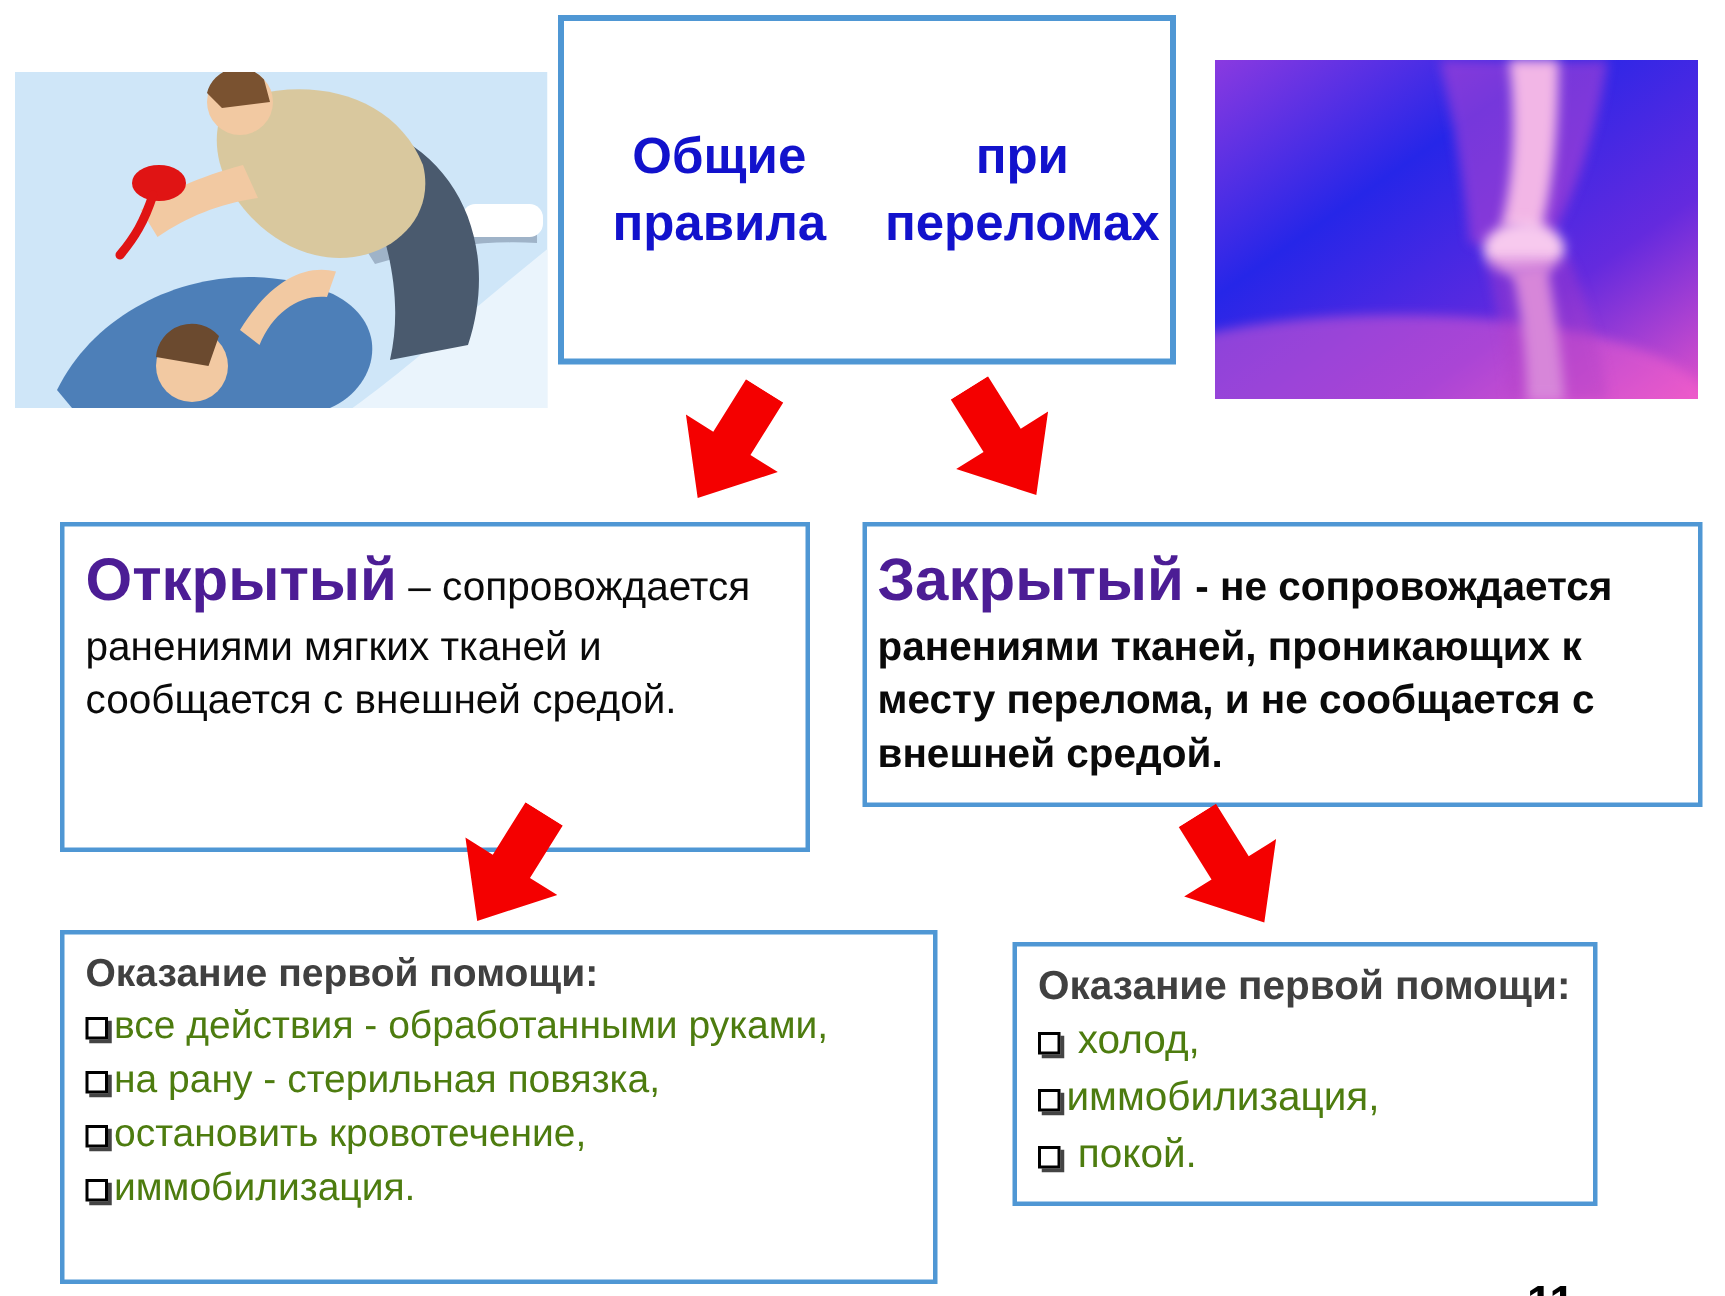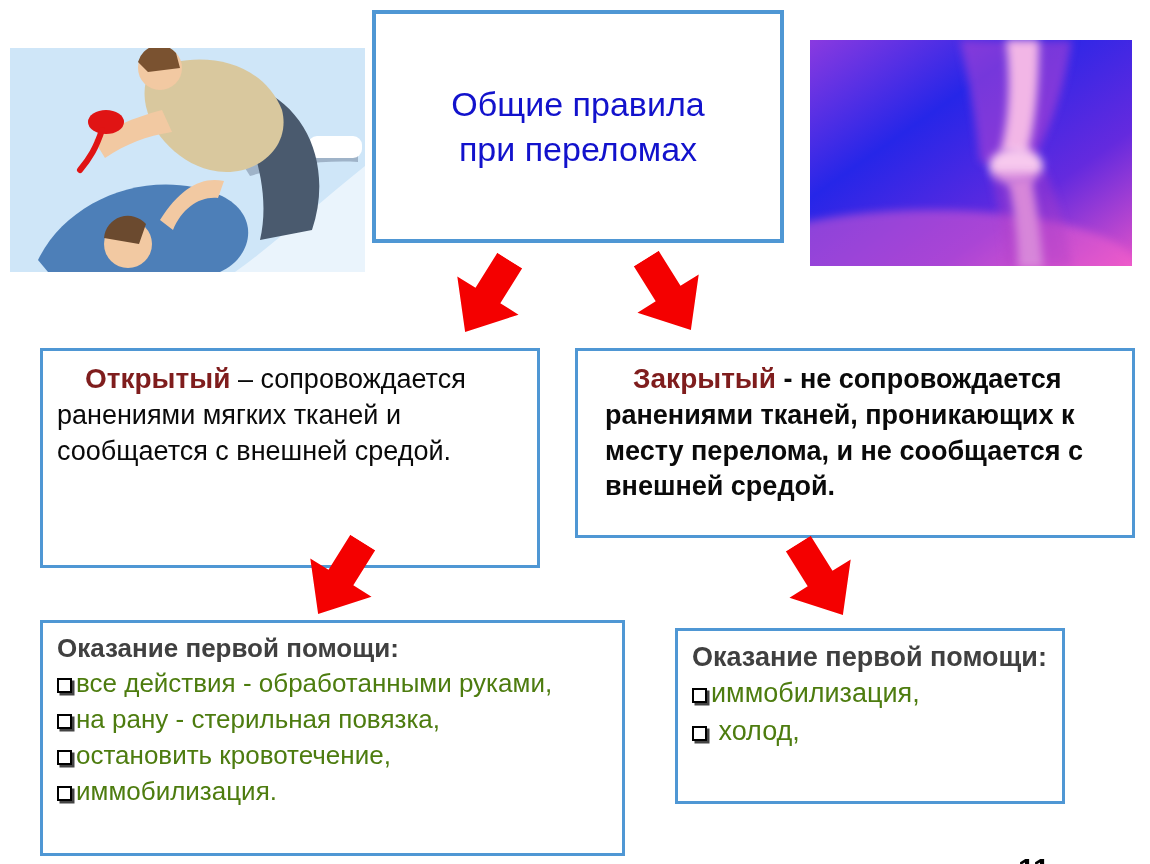--- a/index.html
+++ b/index.html
@@ -23,33 +23,33 @@
   
   .box {
     position: absolute;
     background: #fff;
     border: 3px solid #4f97d4;
   }
 
   .title-box {
     left: 372px; top: 10px; width: 412px; height: 233px;
     border-width: 4px;
-    display: flex; flex-direction: column; justify-content: center; align-items: center;
+    display: flex; flex-direction: row; justify-content: center; align-items: center;
     text-align: center;
     color: #1212cc;
-    font-weight: normal;
+    font-weight: bold;
     font-size: 34px;
     line-height: 1.3;
   }
 
   .open-box   { left: 40px;  top: 348px; width: 500px; height: 220px; padding: 10px 14px; }
-  .closed-box { left: 575px; top: 348px; width: 560px; height: 190px; padding: 10px 27px; }
+  .closed-box { left: 575px; top: 348px; width: 560px; height: 190px; padding: 10px 7px; }
 
   .fracture-text { margin: 0; font-size: 27px; line-height: 1.32; color: #0a0a0a; }
-  .fracture-text .term { font-size: 28px; font-weight: bold; color: #7f1d1d; margin-left: 28px; }
+  .fracture-text .term { font-size: 40px; font-weight: bold; color: #4c1d95; }
   .closed-box .fracture-text .desc, .closed-box .fracture-text .sep { font-weight: bold; }
 
   .open-aid-box   { left: 40px;  top: 620px; width: 585px; height: 236px; padding: 8px 14px; }
   .closed-aid-box { left: 675px; top: 628px; width: 390px; height: 176px; padding: 8px 14px; }
 
   .aid-heading {
     color: #404040;
     font-weight: bold;
     font-size: 26px;
     line-height: 1.35;
@@ -192,20 +192,23 @@
     <span class="bullet"></span><span>остановить кровотечение,</span>
   </div>
   <div class="aid-item">
     <span class="bullet"></span><span>иммобилизация.</span>
   </div>
 </div>
 
 <div class="box closed-aid-box">
   <div class="aid-heading">Оказание первой помощи:</div>
   <div class="aid-item">
+    <span class="bullet"></span><span> холод,</span>
+  </div>
+  <div class="aid-item">
     <span class="bullet"></span><span>иммобилизация,</span>
   </div>
   <div class="aid-item">
-    <span class="bullet"></span><span> холод,</span>
+    <span class="bullet"></span><span> покой.</span>
   </div>
 </div>
 
 <div class="abs page-number">11</div>
 
 </body></html>

